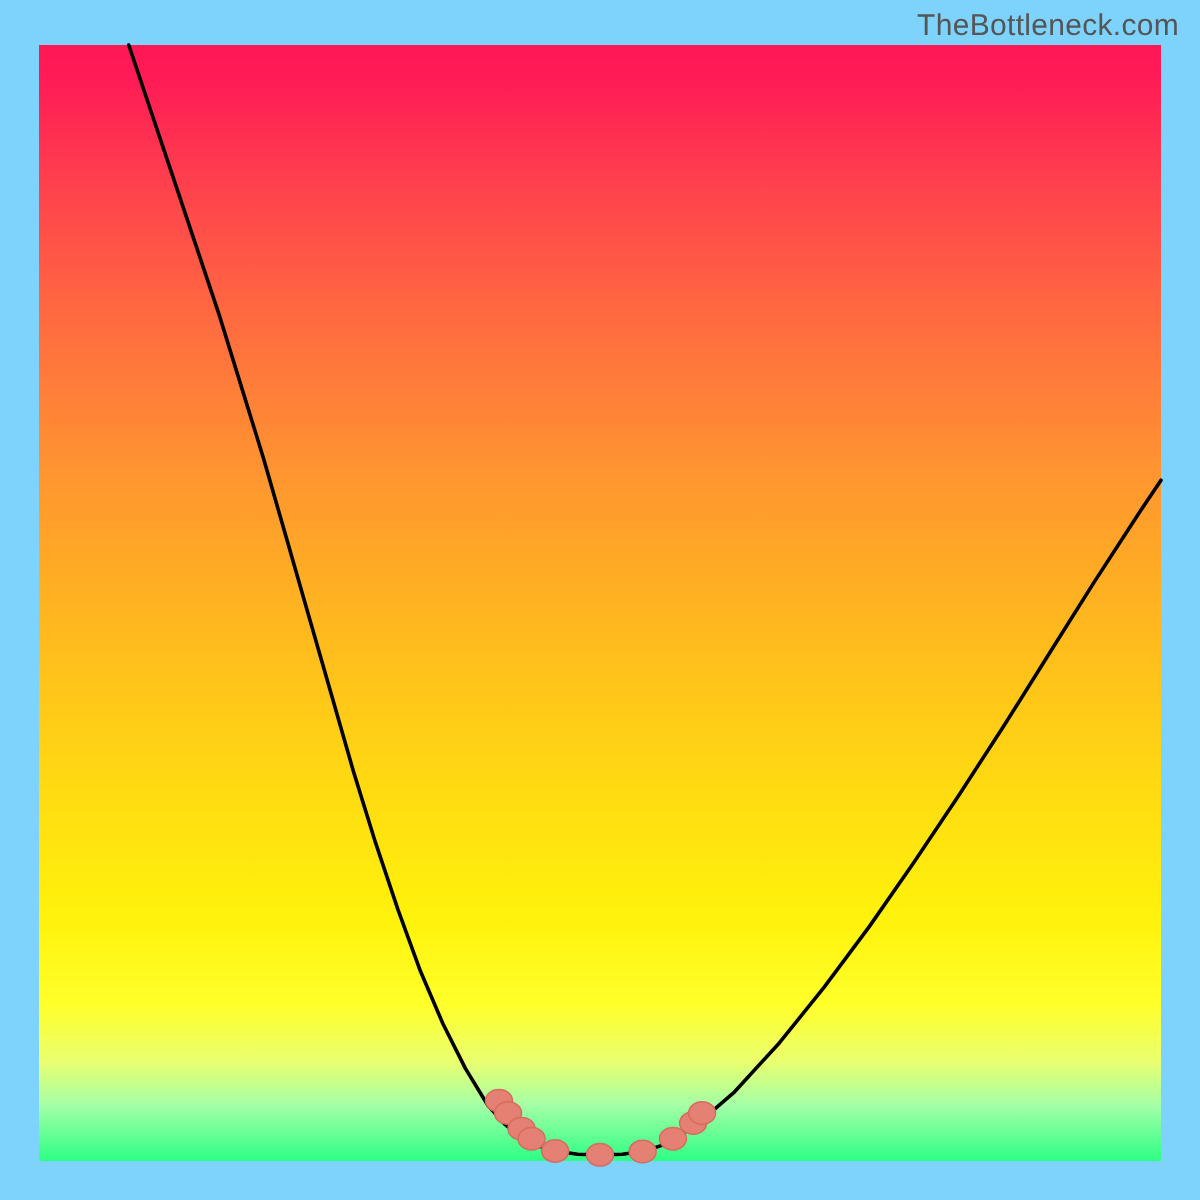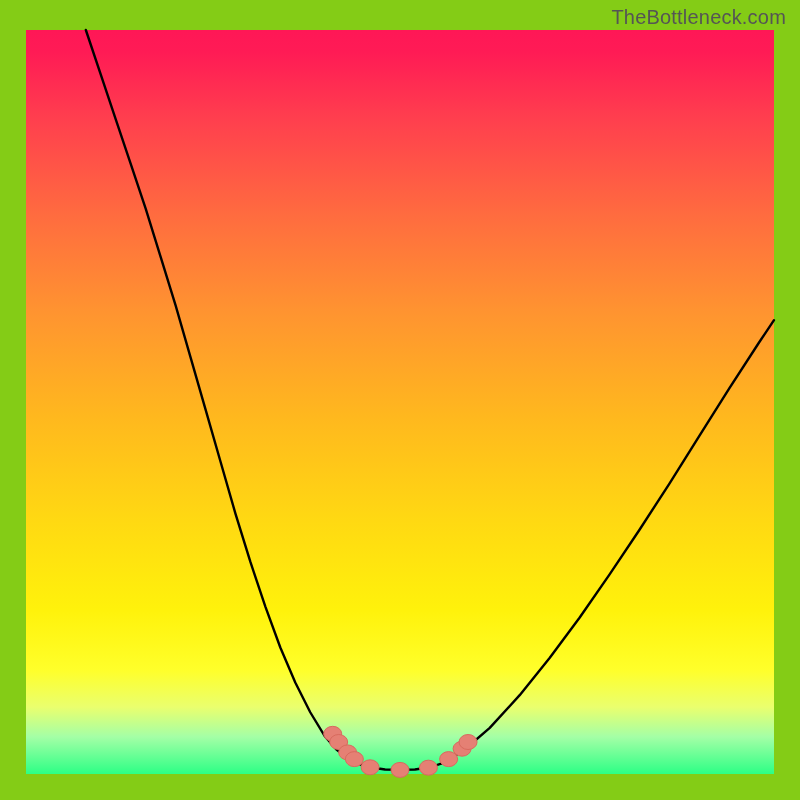--- a/index.html
+++ b/index.html
@@ -10,21 +10,21 @@
     background: #000;
     overflow: hidden;
     font-family: Arial, Helvetica, sans-serif;
   }
   .frame {
     position: absolute;
     left: 0;
     top: 0;
     width: 800px;
     height: 800px;
-    background: #84cc16;
+    background: #7dd3fc;
     text-align: center;
   }
   .plot {
     position: absolute;
     left: 26px;
     top: 30px;
     width: 748px;
     height: 744px;
     background: linear-gradient(
       to bottom,

